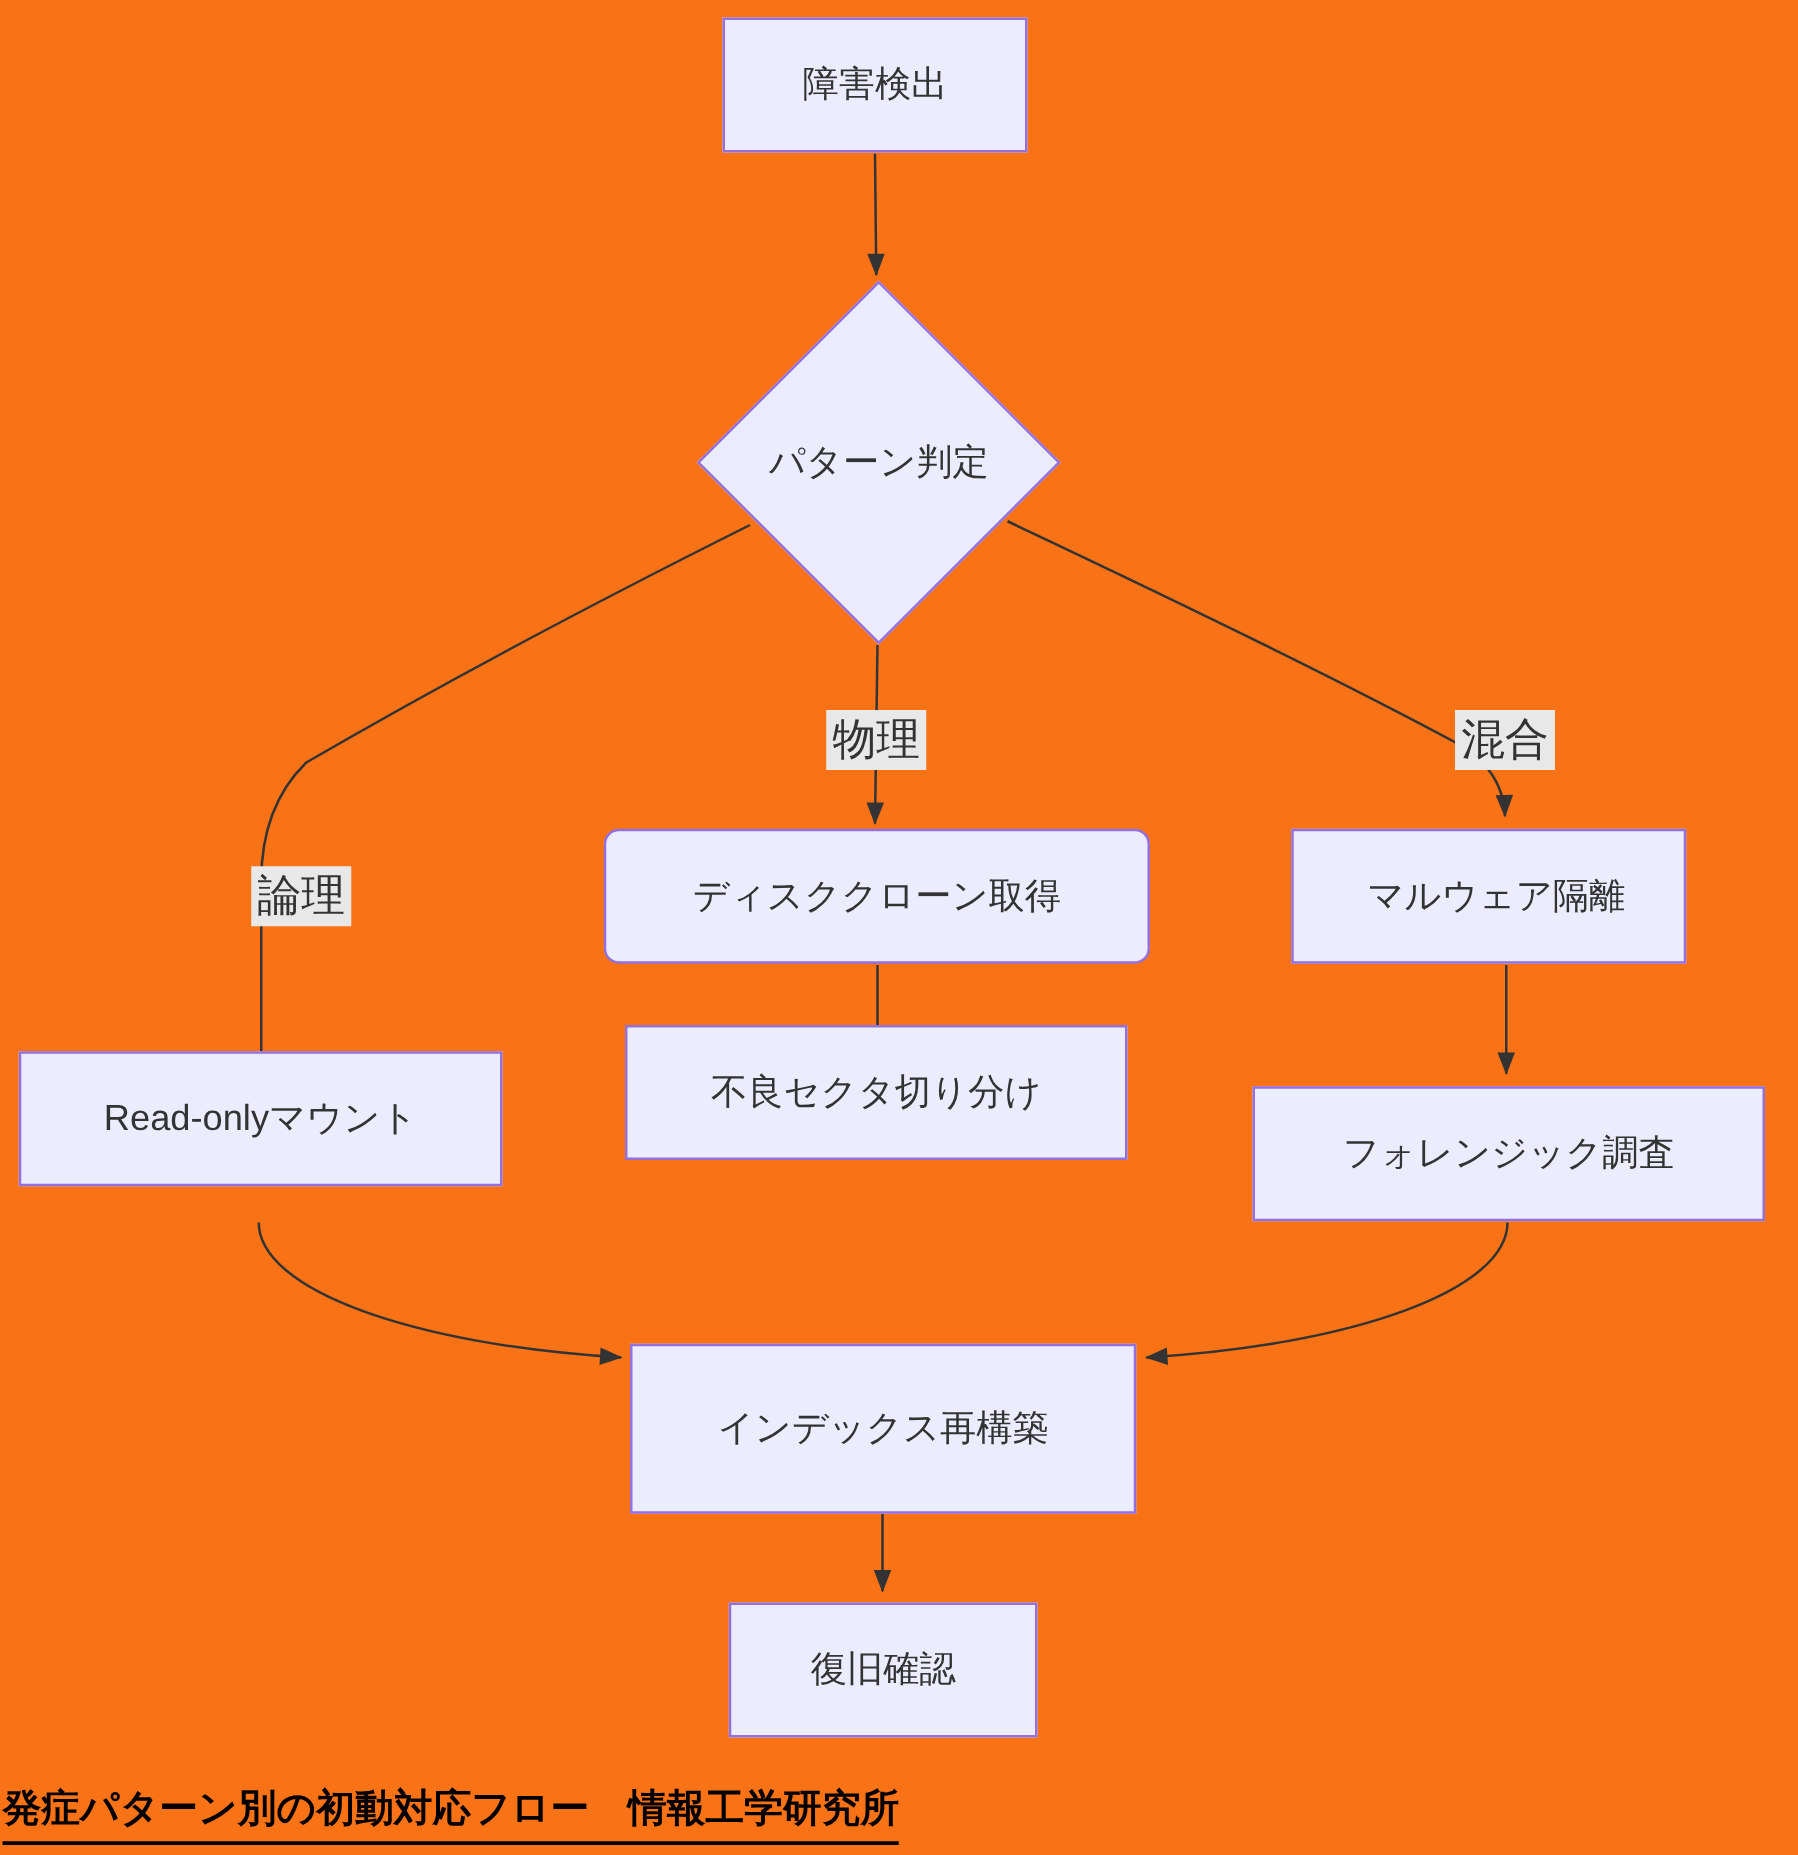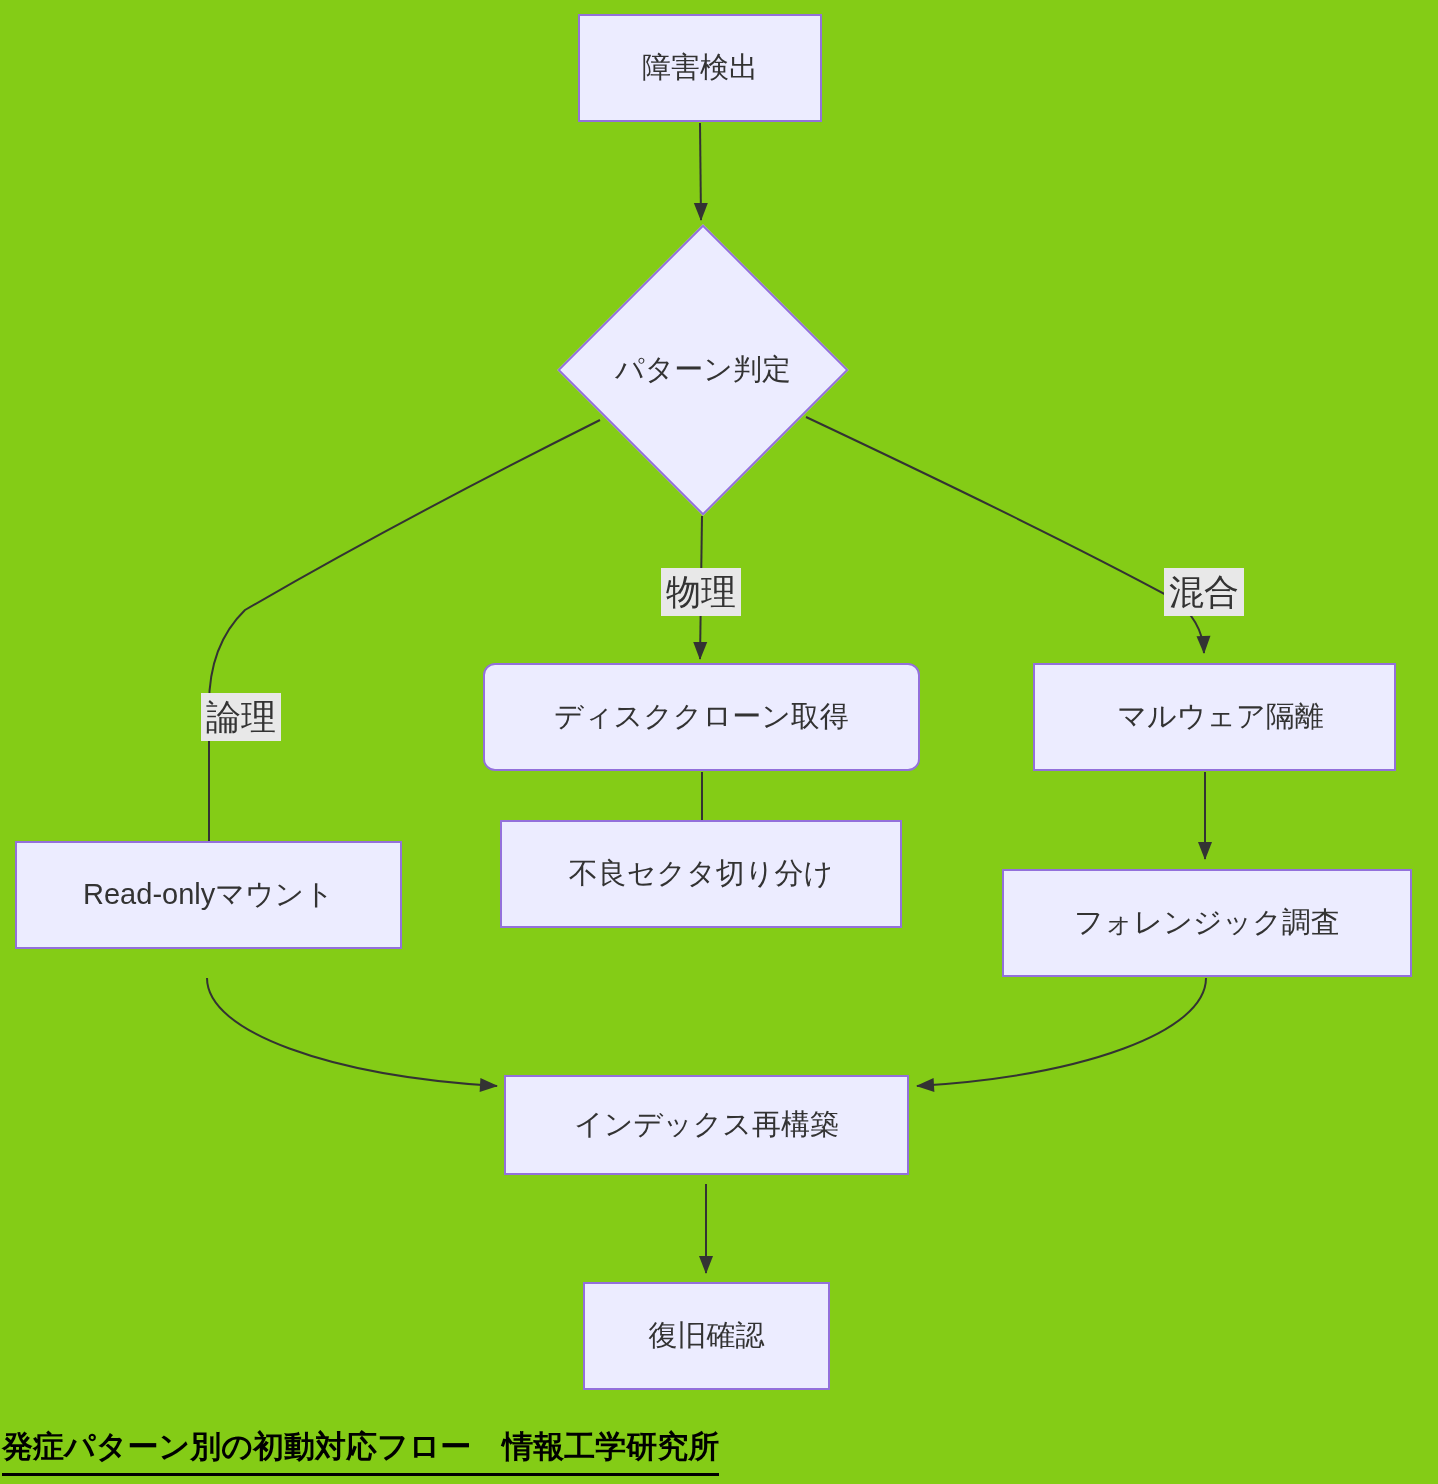--- a/index.html
+++ b/index.html
@@ -7,21 +7,21 @@
     padding: 0;
     background: #ffffff;
     width: 1438px;
     height: 1484px;
     font-family: "Liberation Sans", "DejaVu Sans", sans-serif;
   }
   .canvas {
     position: relative;
     width: 1438px;
     height: 1484px;
-    background: #84cc16;
+    background: #f97316;
     overflow: hidden;
     text-decoration: underline;
   }
   svg.edges {
     position: absolute;
     left: 0; top: 0;
     width: 1438px;
     height: 1484px;
     pointer-events: none;
   }
@@ -122,37 +122,37 @@
 
   <div class="diamond" style="left:555px; top:225px; width:296px; height:290px;">
     <div class="diamond-shape"></div>
     <span class="diamond-label">パターン判定</span>
   </div>
 
   <div class="node" style="left:483px; top:663px; width:437px; height:108px;border-radius:12px;">
     <span>ディスククローン取得</span>
   </div>
 
-  <div class="node" style="left:1033px; top:663px; width:363px; height:108px;padding-left:12px;">
+  <div class="node" style="left:1033px; top:663px; width:316px; height:108px;padding-left:12px;">
     <span>マルウェア隔離</span>
   </div>
 
   <div class="node" style="left:15px; top:841px; width:387px; height:108px;justify-content:center;">
     <span>Read-onlyマウント</span>
   </div>
 
   <div class="node" style="left:500px; top:820px; width:402px; height:108px;">
     <span>不良セクタ切り分け</span>
   </div>
 
   <div class="node" style="left:1002px; top:869px; width:410px; height:108px;">
     <span>フォレンジック調査</span>
   </div>
 
-  <div class="node" style="left:504px; top:1075px; width:405px; height:100px;">
+  <div class="node" style="left:504px; top:1075px; width:405px; height:136px;">
     <span>インデックス再構築</span>
   </div>
 
   <div class="node" style="left:583px; top:1282px; width:247px; height:108px;">
     <span>復旧確認</span>
   </div>
 
   <div class="edge-label" style="left:209px; top:717px;margin-left:32px;">論理</div>
 
   <div class="edge-label" style="left:701px; top:592px;">物理</div>

